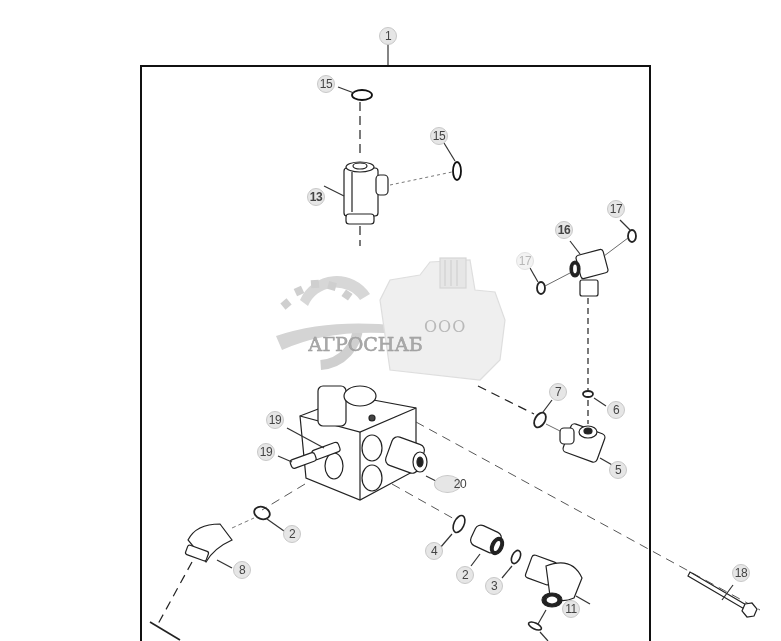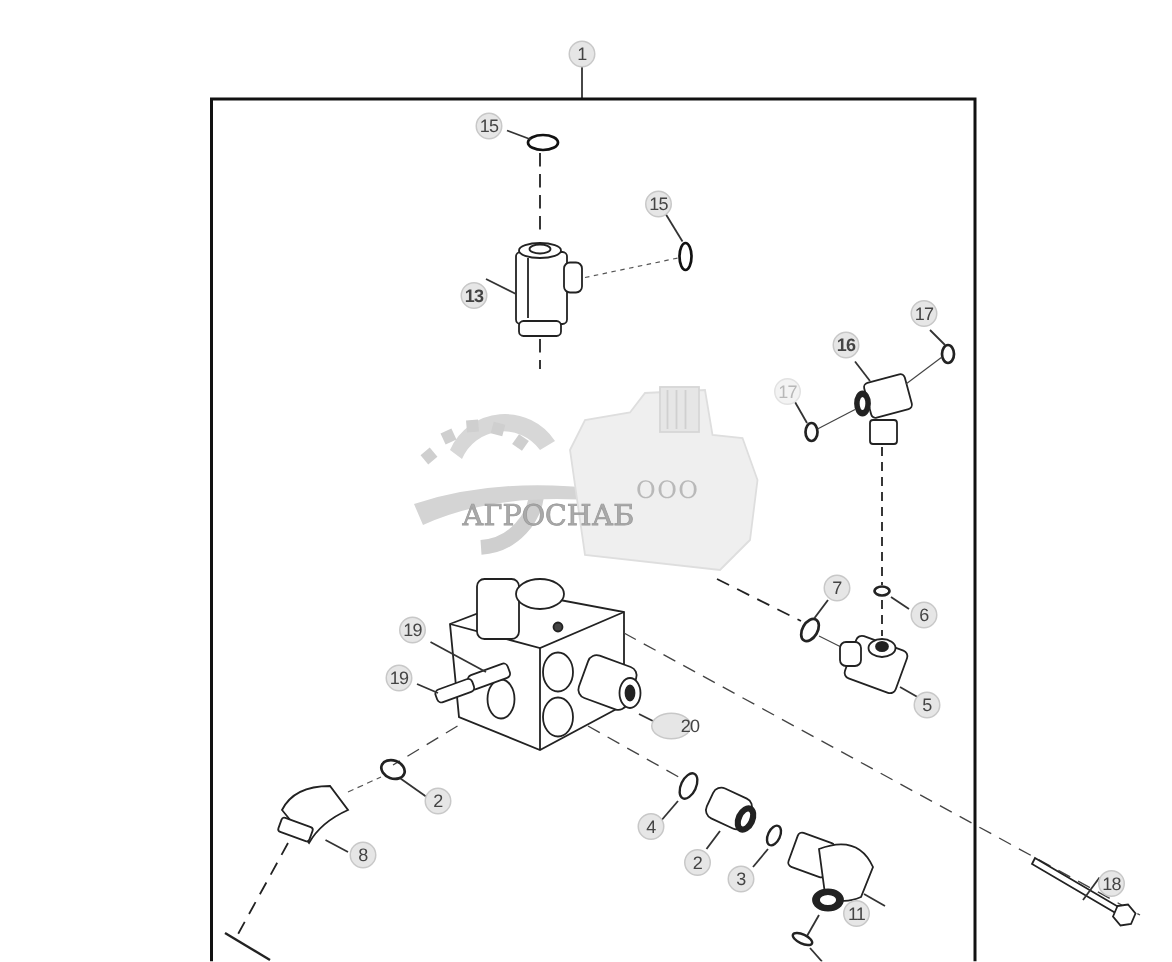--- a/index.html
+++ b/index.html
@@ -178,13 +178,13 @@
 <div class="callout" style="left:609px;top:461px;">5</div>
 <div class="callout" style="left:266px;top:411px;">19</div>
 <div class="callout" style="left:257px;top:443px;">19</div>
 <div class="callout" style="left:434px;top:475px;padding-left:25px;">20</div>
 <div class="callout" style="left:283px;top:525px;">2</div>
 <div class="callout" style="left:233px;top:561px;">8</div>
 <div class="callout" style="left:425px;top:542px;">4</div>
 <div class="callout" style="left:456px;top:566px;">2</div>
 <div class="callout" style="left:485px;top:577px;">3</div>
 <div class="callout" style="left:562px;top:600px;">11</div>
-<div class="callout" style="left:732px;top:564px;margin-top:16px;">18</div>
+<div class="callout" style="left:732px;top:564px;">18</div>
 
 </body></html>

